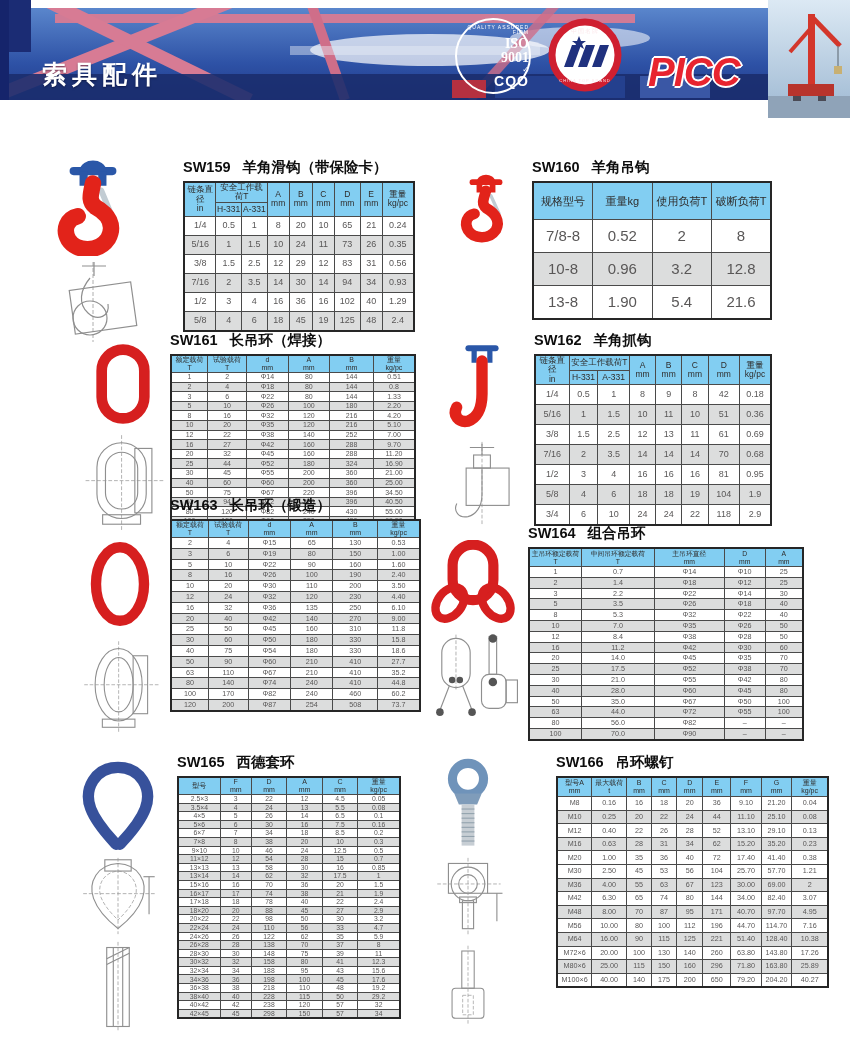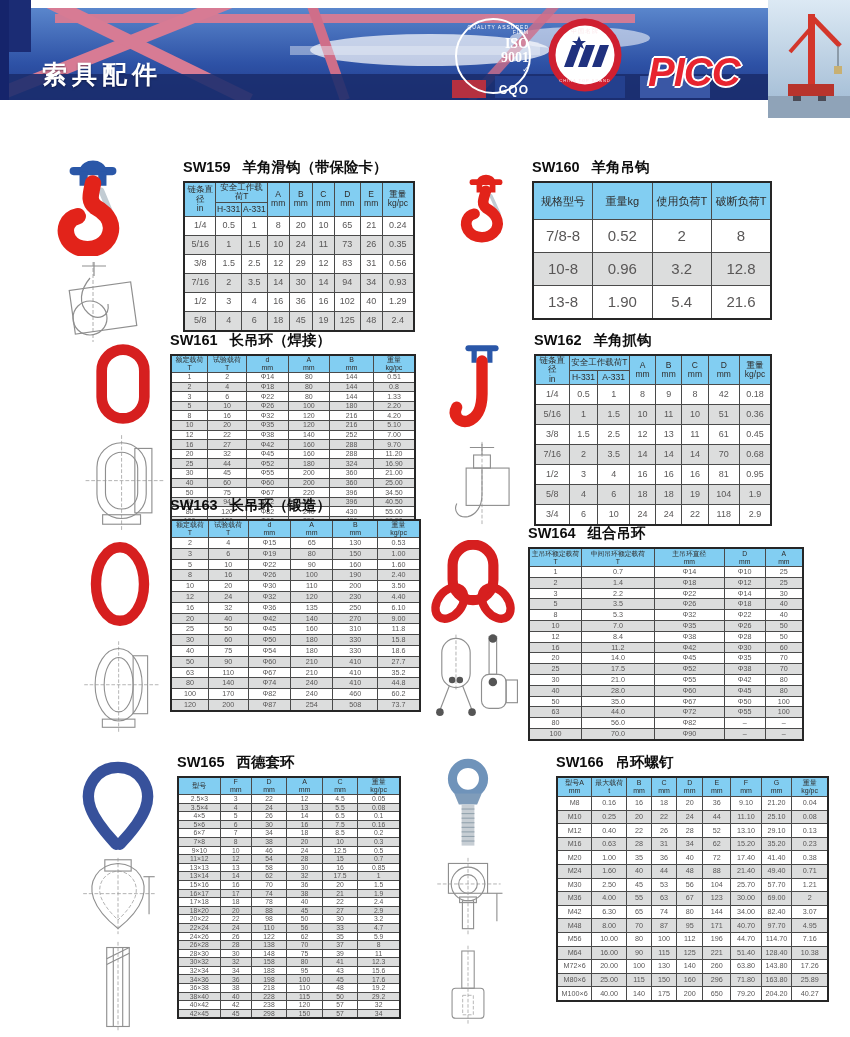--- a/index.html
+++ b/index.html
@@ -9,21 +9,21 @@
   .banner{position:absolute;left:0;top:8px;width:850px;height:92px;overflow:hidden;}
   .banner svg.art{position:absolute;left:0;top:0;}
   .left-strip{position:absolute;left:0;top:0;width:9px;height:100px;background:#15246b;}
   .corner-sq{position:absolute;left:9px;top:0;width:22px;height:52px;background:#1b2c74;}
   .banner-title{position:absolute;left:42px;top:50px;color:#fff;font-size:25px;font-weight:bold;letter-spacing:5px;text-shadow:0 1px 2px rgba(0,0,30,.5);}
   .iso-badge{position:absolute;left:455px;top:10px;width:72px;height:72px;border:2px solid #fff;border-radius:50%;color:#fff;text-align:right;line-height:1;}
   .iso-arc{font-size:5px;padding-top:5px;letter-spacing:1px;}
   .iso-l1{font-family:"Liberation Serif",serif;font-size:14px;font-weight:bold;margin-top:2px;}
   .iso-l2{font-family:"Liberation Serif",serif;font-size:14px;font-weight:bold;}
   .iso-check{font-size:8px;margin-top:1px;}
-  .iso-l3{font-size:12px;font-weight:bold;margin-top:10px;letter-spacing:1px;}
+  .iso-l3{font-size:14px;font-weight:bold;margin-top:0;letter-spacing:1px;}
   .brand-badge{position:absolute;left:548px;top:10px;width:74px;height:74px;}
   .brand-top{position:absolute;left:0;top:9px;width:74px;text-align:center;font-size:6px;color:#fce9ec;letter-spacing:1px;}
   .brand-bottom{position:absolute;left:0;bottom:9px;width:74px;text-align:center;font-size:4px;color:#fce9ec;letter-spacing:1px;}
   .picc{position:absolute;left:648px;top:42px;font-size:40px;font-weight:bold;font-style:italic;color:#e8242f;letter-spacing:-1px;
         text-shadow:-2px 0 #fff,2px 0 #fff,0 -2px #fff,0 2px #fff,-1px -1px #fff,1px 1px #fff;}
   .crane-photo{position:absolute;left:768px;top:0;width:82px;height:118px;}
 
   
   .sec{position:absolute;}
   .sec-title{font-size:14.5px;font-weight:bold;color:#0e0e0e;white-space:nowrap;margin:0 0 4px 0;}
@@ -660,21 +660,21 @@
             <td>0.36</td>
           </tr>
           <tr>
             <td>3/8</td>
             <td>1.5</td>
             <td>2.5</td>
             <td>12</td>
             <td>13</td>
             <td>11</td>
             <td>61</td>
-            <td>0.45</td>
+            <td>0.69</td>
           </tr>
           <tr class="alt">
             <td>7/16</td>
             <td>2</td>
             <td>3.5</td>
             <td>14</td>
             <td>14</td>
             <td>14</td>
             <td>70</td>
             <td>0.68</td>
@@ -1354,31 +1354,20 @@
             <td>M20</td>
             <td>1.00</td>
             <td>35</td>
             <td>36</td>
             <td>40</td>
             <td>72</td>
             <td>17.40</td>
             <td>41.40</td>
             <td>0.38</td>
           </tr>
-          <tr class="alt">
-            <td>M24</td>
-            <td>1.60</td>
-            <td>40</td>
-            <td>44</td>
-            <td>48</td>
-            <td>88</td>
-            <td>21.40</td>
-            <td>49.40</td>
-            <td>0.71</td>
-          </tr>
           <tr>
             <td>M30</td>
             <td>2.50</td>
             <td>45</td>
             <td>53</td>
             <td>56</td>
             <td>104</td>
             <td>25.70</td>
             <td>57.70</td>
             <td>1.21</td>

